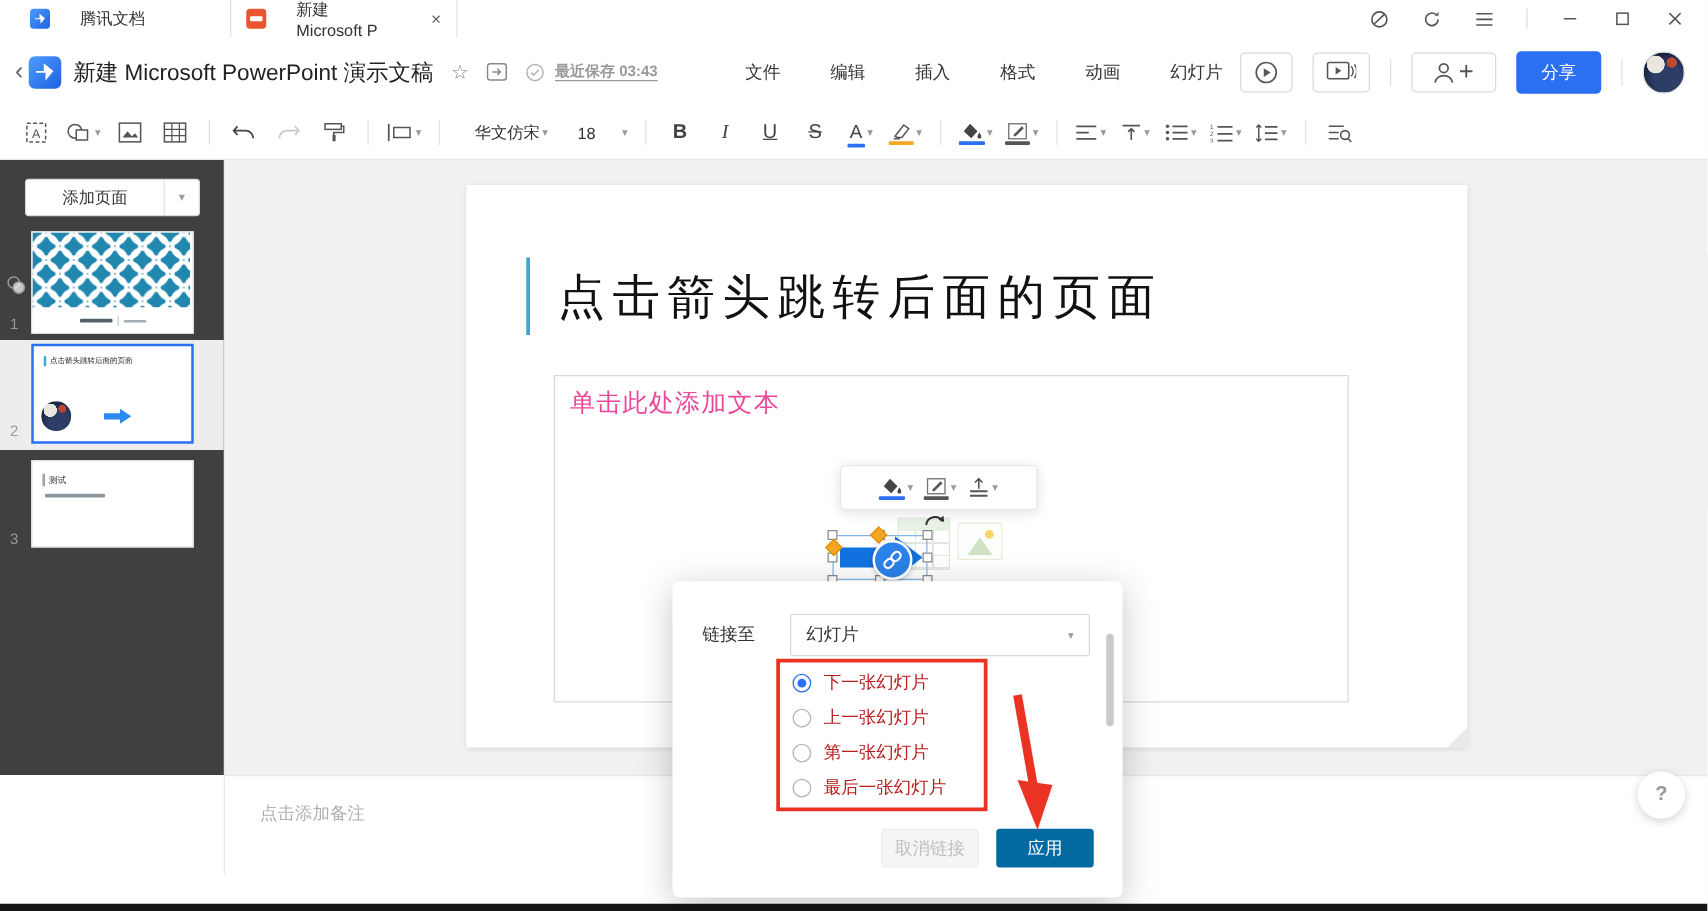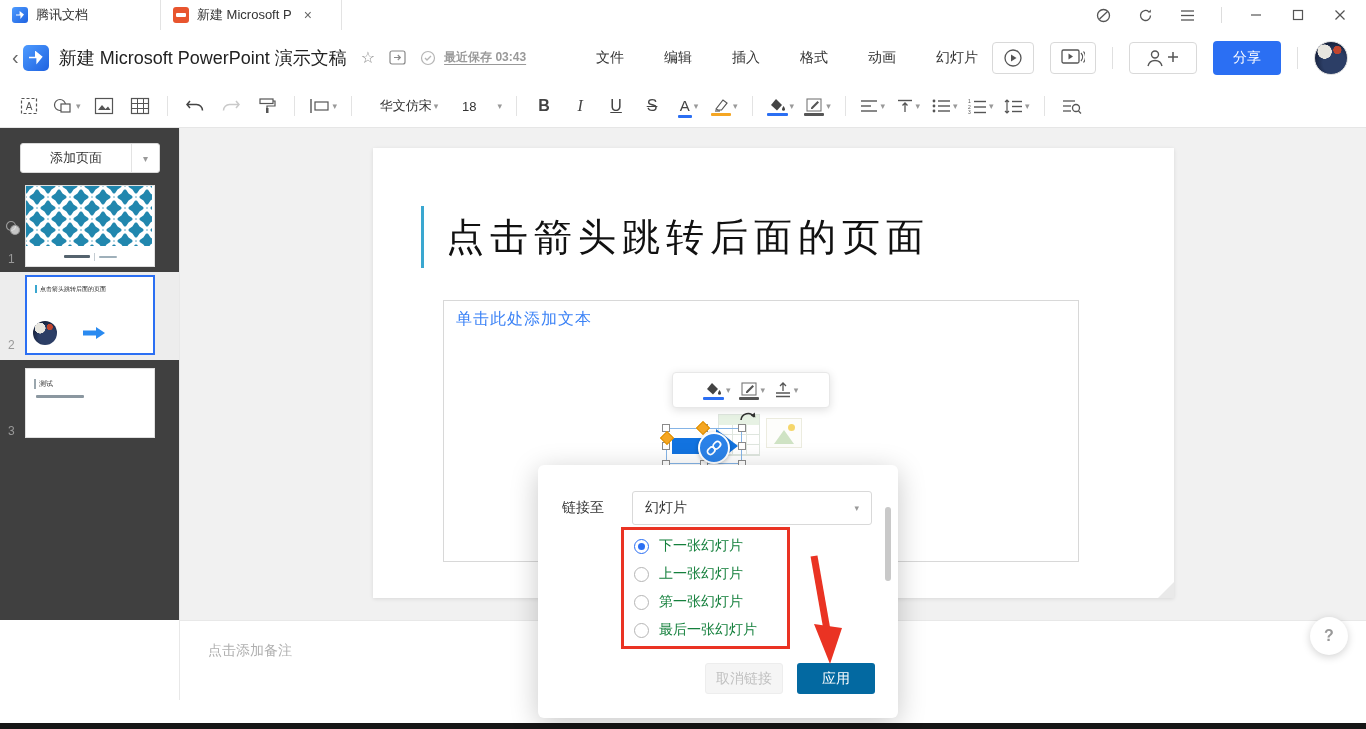--- a/index.html
+++ b/index.html
@@ -2,21 +2,21 @@
 <html><head>
 <meta charset="utf-8">
 <style>
   * { margin:0; padding:0; box-sizing:border-box; }
   html,body { width:1366px; height:729px; overflow:hidden; background:#fff;
               font-family:"Liberation Sans", sans-serif; }
   #app { position:relative; width:1366px; height:729px; background:#fff; }
 
   
   .tabstrip { position:absolute; left:0; top:0; width:1366px; height:30px; background:#fff; display:flex; align-items:center; }
-  .tab { height:30px; display:flex; align-items:center; gap:8px; padding:16px 12px; font-size:13px; color:#333; }
+  .tab { height:30px; display:flex; align-items:center; gap:24px; padding:16px 12px; font-size:13px; color:#333;margin-left:12px; }
   .tab.home { width:160px; }
   .tab.doc { width:182px; border-left:1px solid #e3e3e3; border-right:1px solid #e3e3e3; }
   .favicon { width:16px; height:16px; border-radius:3px; flex:0 0 auto; }
   .fav-blue { background:linear-gradient(135deg,#4d9bff,#1f62e0); position:relative; }
   .fav-blue::after { content:""; position:absolute; left:4px; top:4px; width:8px; height:8px;
       background:#fff; clip-path:polygon(0 55%,55% 55%,55% 100%,100% 45%,45% 0,45% 45%,0 45%); }
   .fav-orange { background:#e8552e; position:relative; }
   .fav-orange::after { content:""; position:absolute; left:3px; top:6px; width:10px; height:4px; background:#fff; border-radius:1px; }
   .tab-close { color:#666; font-size:14px; margin-left:4px; }
   .winbtns { position:absolute; right:0; top:0; height:30px; display:flex; align-items:center; gap:26px; padding-right:18px; color:#555; }
@@ -77,21 +77,21 @@
   .t3 { top:240px; height:70px; border:1px solid #e0e0e0; }
   .t3 .minititle { position:absolute; left:8px; top:10px; font-size:7px; color:#333; border-left:2px solid #9aa6ad; padding-left:3px; }
   .t3 .miniline { position:absolute; left:10px; top:26px; width:48px; height:3px; background:#8b97a0; border-radius:1px; }
 
   .canvas { position:absolute; left:180px; top:128px; width:1186px; height:492px; background:#f1f1f1; }
   .slide { position:absolute; left:193px; top:20px; width:801px; height:450px; background:#fff; box-shadow:0 1px 4px rgba(0,0,0,.10); }
   .slidetitle { position:absolute; left:48px; top:58px; display:flex; }
   .titlebar { width:3px; height:62px; background:#3aa7d0; margin-right:22px; }
   .titletext { font-family:"DejaVu Serif", serif; font-size:38px; color:#111; letter-spacing:6px; line-height:62px; }
   .textbox { position:absolute; left:70px; top:152px; width:636px; height:262px; border:1px solid #d8d8d8; }
-  .textbox .ph { font-family:"DejaVu Serif", serif; font-size:16px; color:#3b82f6; padding:8px 0 0 12px; letter-spacing:1px; }
+  .textbox .ph { font-family:"DejaVu Serif", serif; font-size:20px; color:#ec4899; padding:8px 0 0 12px; letter-spacing:1px; }
   .pagecurl { position:absolute; right:0; bottom:0; width:0; height:0; border-style:solid; border-width:0 0 16px 16px; border-color:transparent transparent #e9e9e9 transparent; }
 
   
   .minibar { position:absolute; left:672px; top:372px; width:158px; height:36px; background:#fff; border:1px solid #e8e8e8; border-radius:4px;
              box-shadow:0 2px 10px rgba(0,0,0,.13); display:flex; align-items:center; justify-content:center; gap:8px; z-index:5; }
   .minibar .tbtn { height:26px; }
 
   
   .ghost-table { position:absolute; left:718px; top:414px; width:42px; height:42px; z-index:3;
       background:
@@ -122,21 +122,21 @@
   .statusbar .play { margin-left:auto; color:#666; }
   .bottomstrip { position:absolute; left:0; top:723px; width:1366px; height:6px; background:#161616; }
 
   
   .dialog { position:absolute; left:538px; top:465px; width:360px; height:253px; background:#fff; border-radius:6px;
             box-shadow:0 6px 28px rgba(0,0,0,.22); z-index:30; }
   .dlg-label { position:absolute; left:24px; top:34px; font-size:14px; color:#333; }
   .dlg-select { position:absolute; left:94px; top:26px; width:240px; height:34px; border:1px solid #d9d9d9; border-radius:3px;
                 display:flex; align-items:center; justify-content:space-between; padding:0 12px; font-size:14px; color:#333; background:#fff; }
   .dlg-scroll { position:absolute; left:347px; top:42px; width:6px; height:74px; background:#c9c9c9; border-radius:3px; }
-  .opt { position:absolute; left:96px; display:flex; align-items:center; gap:10px; font-size:14px; color:#15803d; }
+  .opt { position:absolute; left:96px; display:flex; align-items:center; gap:10px; font-size:14px; color:#b91c1c; }
   .radio { width:15px; height:15px; border-radius:50%; border:1px solid #b5b5b5; background:#fff; position:relative; flex:0 0 auto; }
   .radio.sel { border:1.5px solid #2b6ff3; }
   .radio.sel::after { content:""; position:absolute; left:3px; top:3px; width:7px; height:7px; border-radius:50%; background:#2b6ff3; }
   .dlg-btn { position:absolute; top:198px; width:78px; height:31px; border-radius:3px; font-size:14px;
              display:flex; align-items:center; justify-content:center; }
   .btn-cancel { left:167px; background:#f5f5f5; color:#c0c0c0; border:1px solid #ededed; }
   .btn-apply { left:259px; color:#fff; }
   .redbox { position:absolute; left:621px; top:527px; width:169px; height:122px; border:3px solid #ea3323; z-index:40; }
   .redarrow { position:absolute; left:800px; top:552px; z-index:50; }
 </style>

